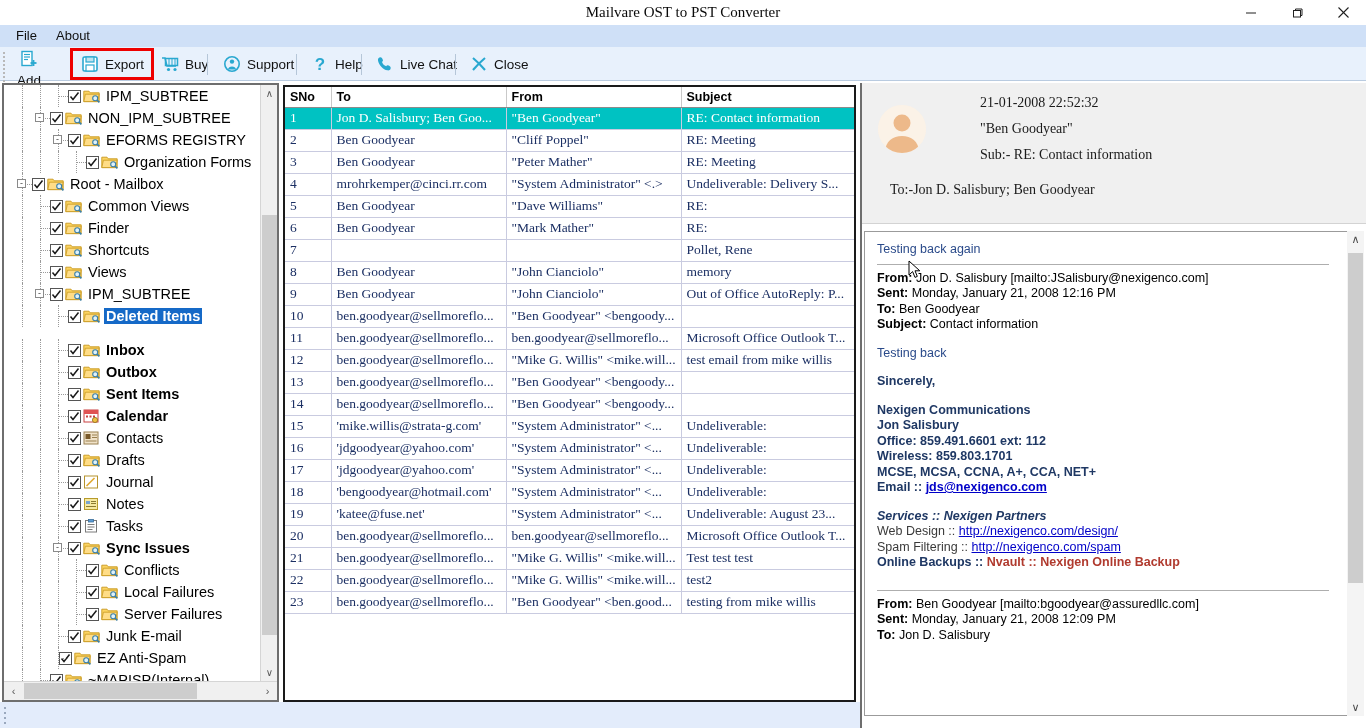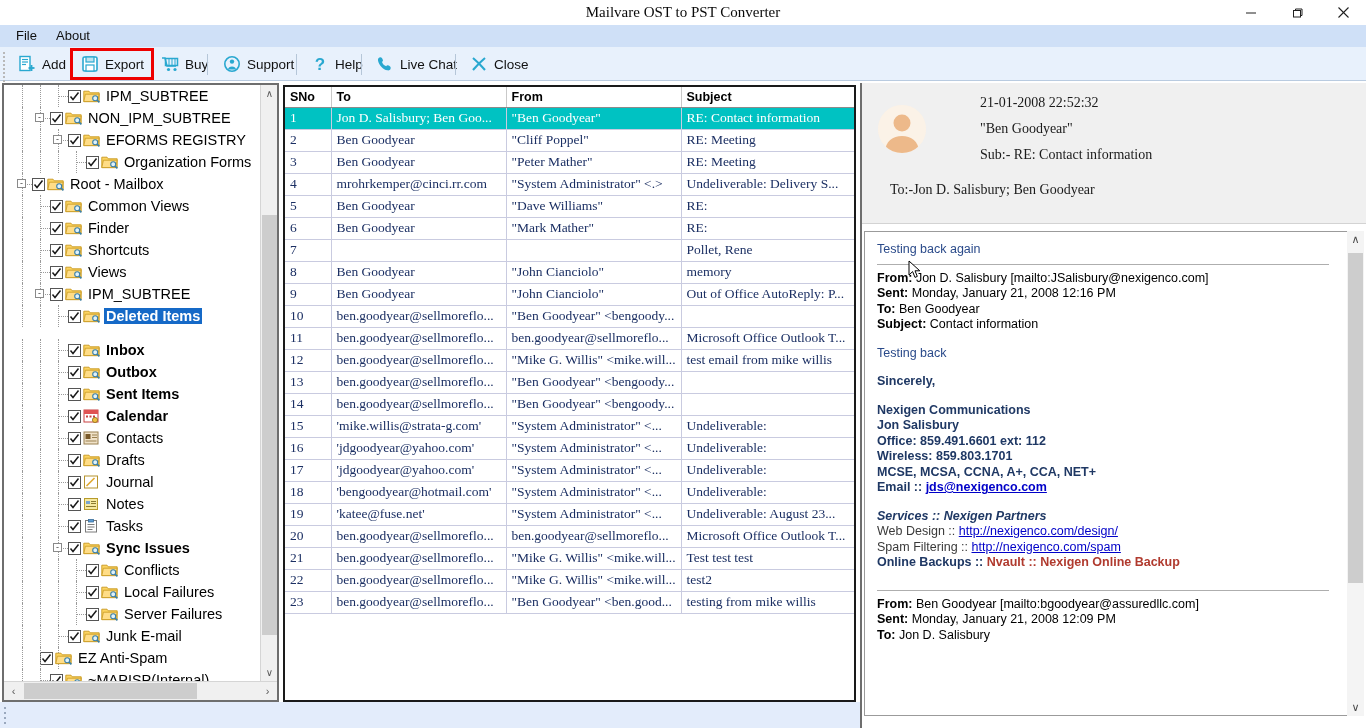--- a/index.html
+++ b/index.html
@@ -296,21 +296,21 @@
       <i></i>
       <i></i>
       <i></i>
       <i></i>
       <i></i>
       <i></i>
       <i></i>
       <i></i>
   </div>
 
-  <div class="tb-btn" id="tb-add" style="left:10px;">
+  <div class="tb-btn" id="tb-add" style="left:10px;flex-direction:column;">
     <span class="glyph">
       <svg width="18" height="18" viewBox="0 0 18 18">
         <rect x="2" y="1.5" width="10" height="14" fill="#ffffff" stroke="#29a8d0" stroke-width="1.4"></rect>
         <line x1="4" y1="4.5" x2="10" y2="4.5" stroke="#29a8d0" stroke-width="1.2"></line>
         <line x1="4" y1="7" x2="10" y2="7" stroke="#29a8d0" stroke-width="1.2"></line>
         <line x1="4" y1="9.5" x2="8" y2="9.5" stroke="#29a8d0" stroke-width="1.2"></line>
         <line x1="10.5" y1="13" x2="16.5" y2="13" stroke="#29a8d0" stroke-width="1.8"></line>
         <line x1="13.5" y1="10" x2="13.5" y2="16" stroke="#29a8d0" stroke-width="1.8"></line>
       </svg>
     </span>
@@ -840,21 +840,21 @@
           </svg>
         </span>
         <span class="ficon"><svg width="17" height="14" viewBox="0 0 17 14">
             <path d="M0.8 2.2 h5.2 l1.3 1.6 h8.9 v8.8 h-15.4 z" fill="#fcd462" stroke="#c8991f" stroke-width="0.9"></path>
             <path d="M2.4 5.2 h13.8 l-1.8 7.4 h-13.6 z" fill="#ffdd87" stroke="#c8991f" stroke-width="0.8"></path>
             <circle cx="12.2" cy="9.2" r="2.5" fill="#dff2fb" stroke="#3a7fa8" stroke-width="1.1"></circle>
             <line x1="14.1" y1="11.1" x2="16.4" y2="13.4" stroke="#3a7fa8" stroke-width="1.6"></line>
           </svg></span>
         <span class="tlabel">Junk E-mail</span>
       </div>
-      <div class="tnode" style="padding-left: 36px;">
+      <div class="tnode" style="padding-left: 55px;">
         <span class="guide" style="left: 18px;"></span>
         <span class="guide" style="left: 36px;"></span>
         <span class="guide" style="left: 54px;"></span>
         <span class="guide-h" style="left: 54px;"></span>
         <span class="cb">
           <svg width="11" height="11" viewBox="0 0 11 11">
             <path d="M1.5 5.5 L4 8.5 L9.5 1.5" fill="none" stroke="#1a1a1a" stroke-width="1.5"></path>
           </svg>
         </span>
         <span class="ficon"><svg width="17" height="14" viewBox="0 0 17 14">

